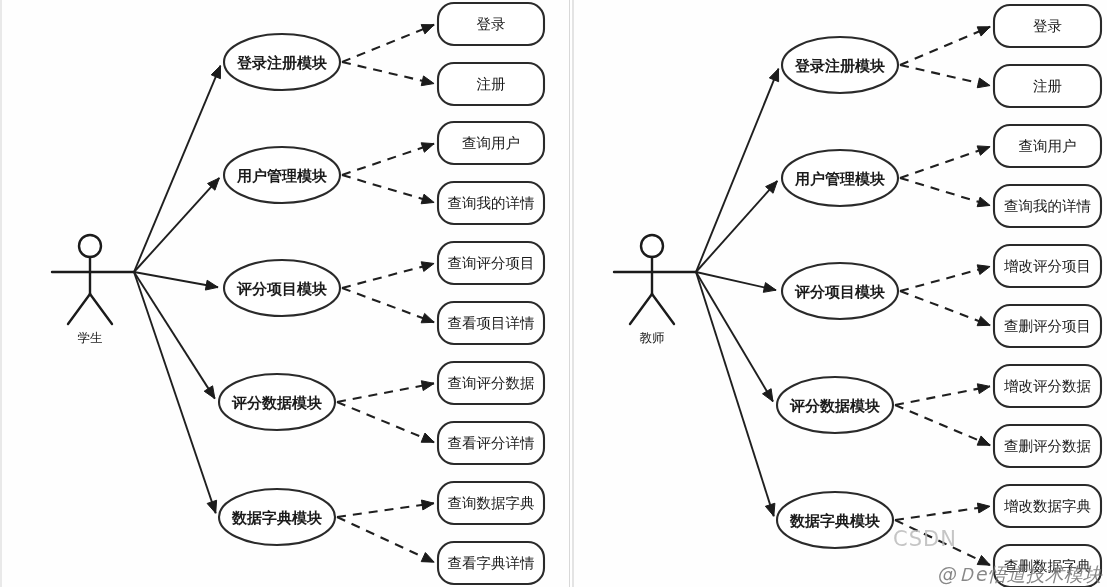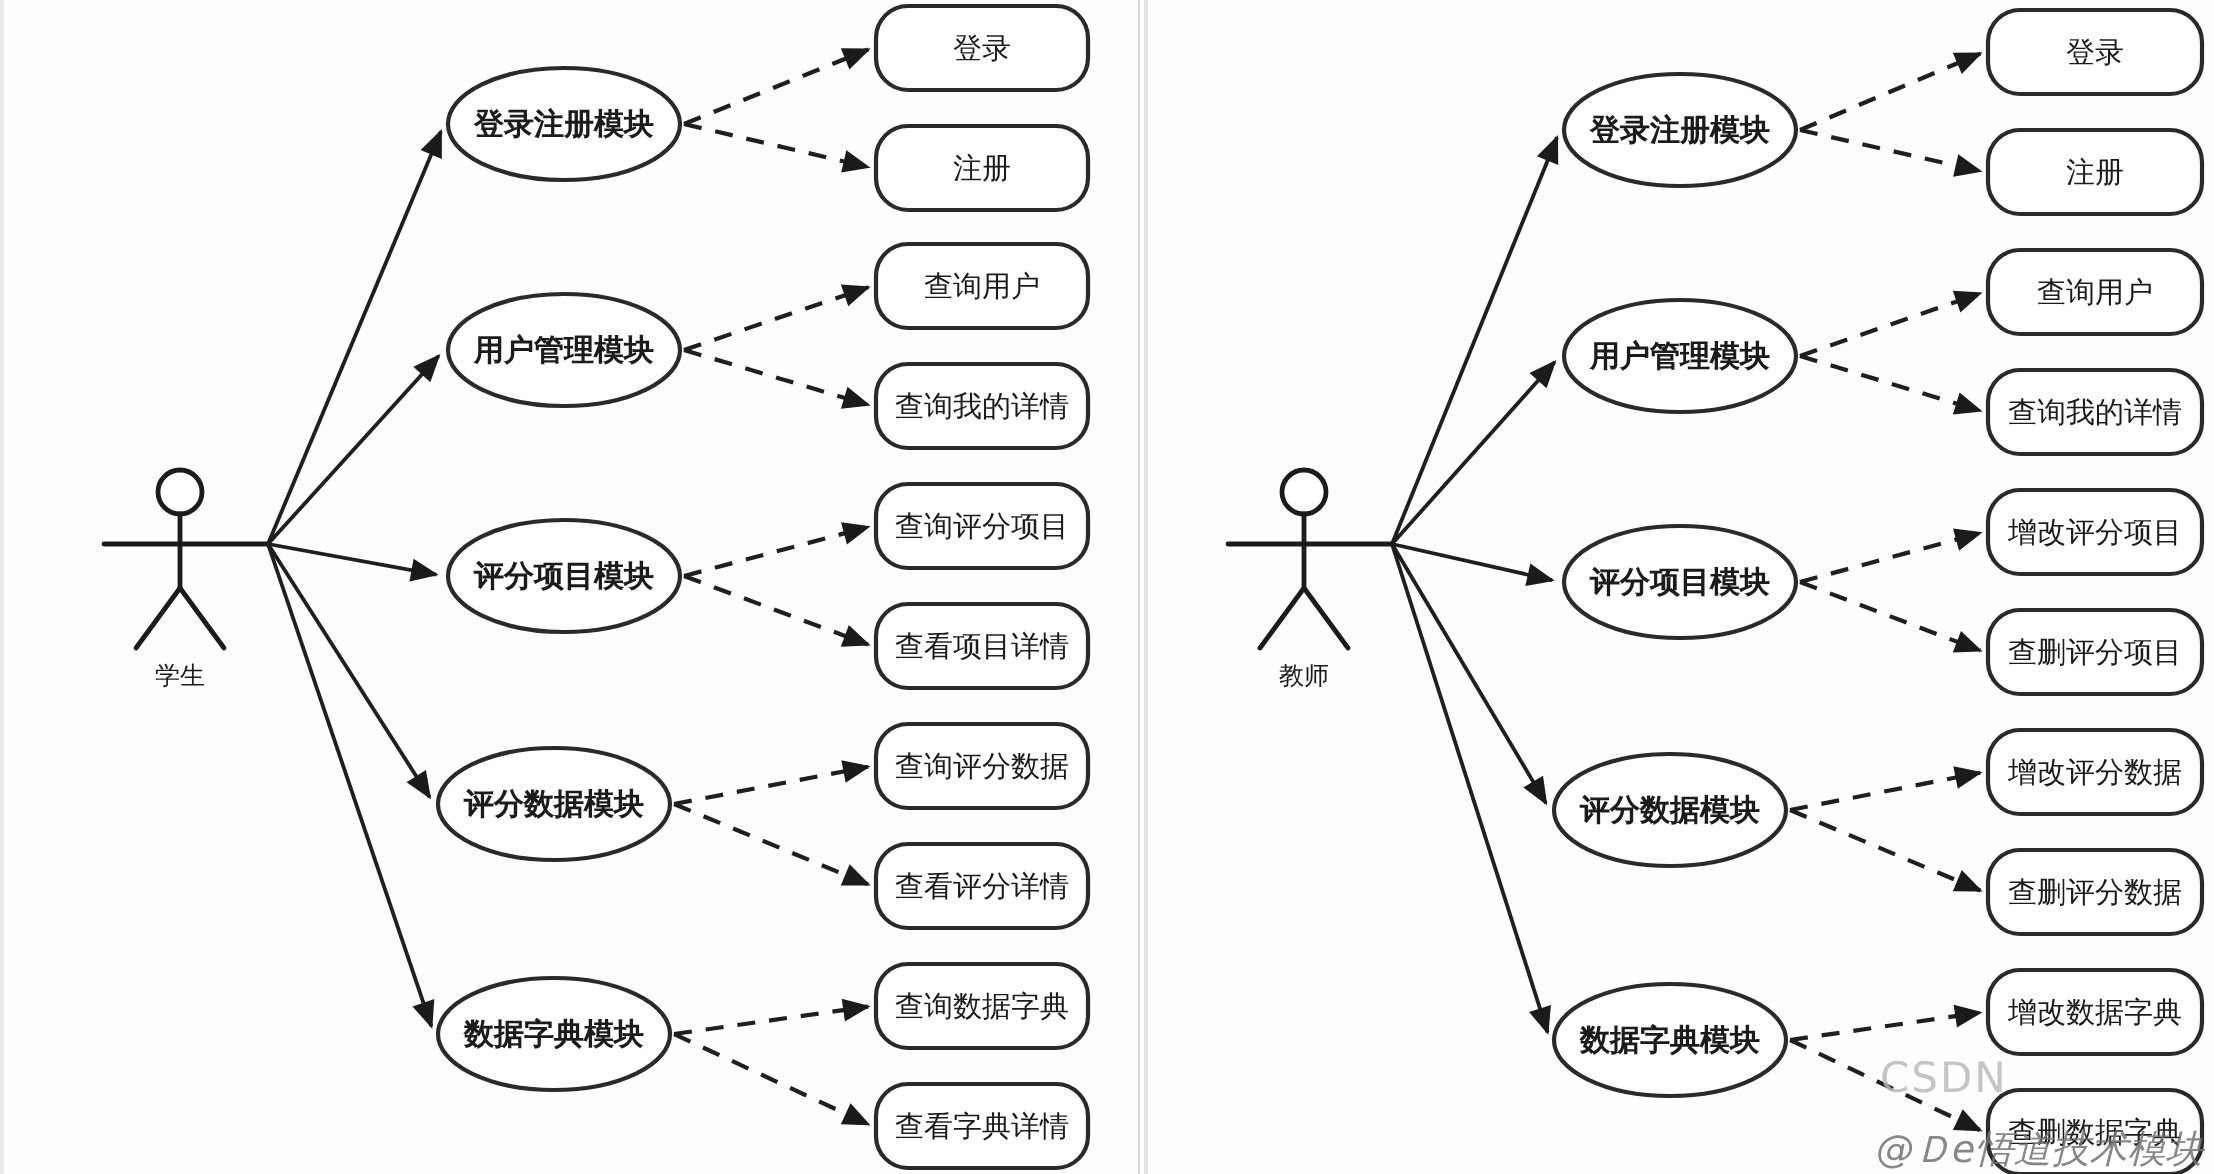--- a/index.html
+++ b/index.html
@@ -102,21 +102,20 @@
     font-family: "DejaVu Sans", "Liberation Sans", sans-serif;
     color: #b9b9b9;
     white-space: nowrap;
   }
   #watermark-csdn {
     left: 893px;
     top: 527px;
     font-size: 21px;
     letter-spacing: 1px;
     opacity: 0.82;
-    margin-left: 47px;
   }
   #watermark-handle {
     left: 938px;
     top: 562px;
     font-size: 19px;
     color: #737373;
     opacity: 0.85;
     font-style: italic;
   }
 </style>

